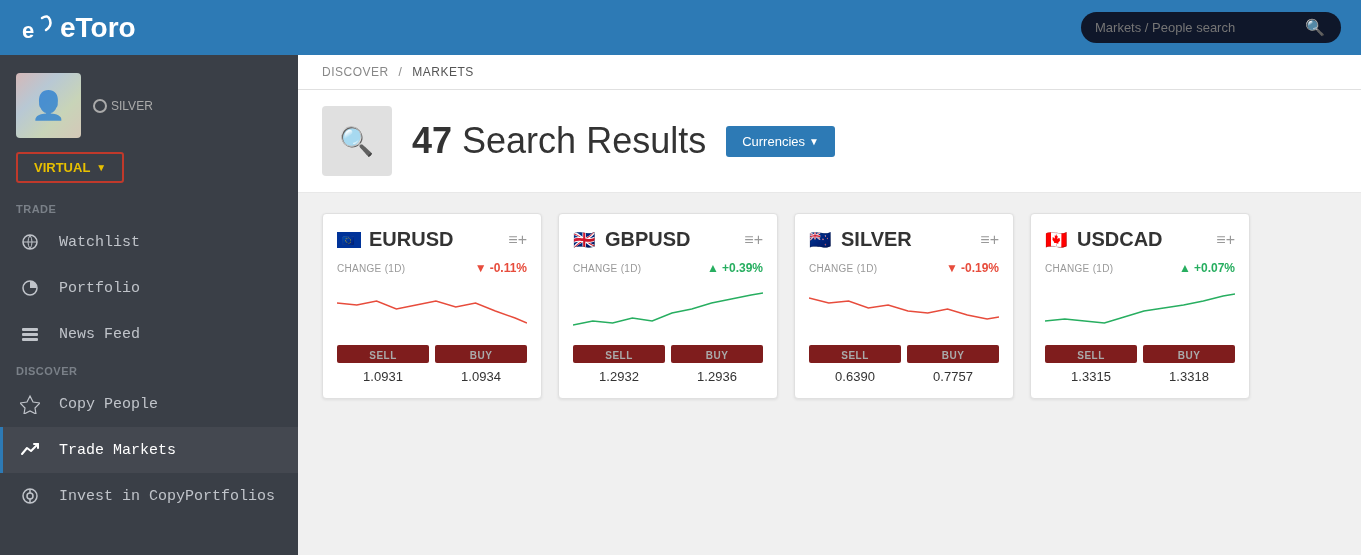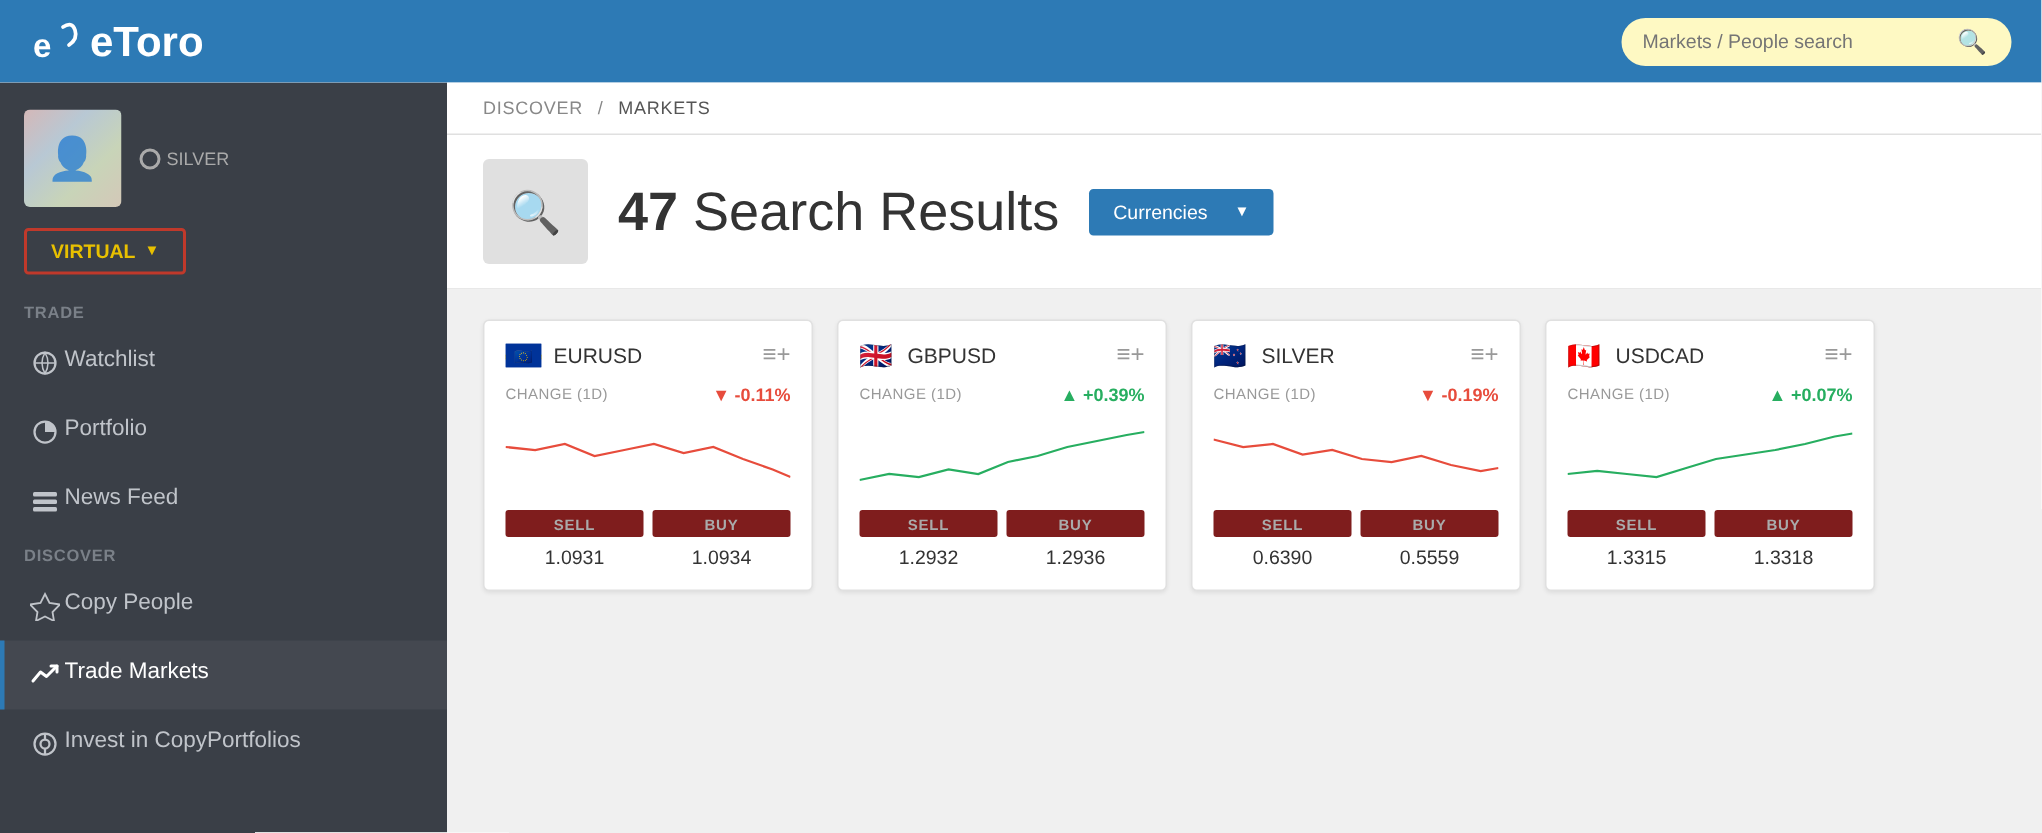--- a/index.html
+++ b/index.html
@@ -18,21 +18,21 @@
     .logo {
       color: white;
       font-size: 28px;
       font-weight: bold;
       display: flex;
       align-items: center;
     }
     .logo svg { margin-right: 4px; }
     .search-bar {
       display: flex;
-      background: #fef9c3;
+      background: #0f172a;
       border-radius: 20px;
       padding: 6px 14px;
       width: 260px;
     }
     .search-bar input {
       border: none;
       outline: none;
       font-size: 13px;
       color: #888;
       width: 210px;
@@ -118,27 +118,28 @@
 
     .sidebar-section-label {
       color: #7a8088;
       font-size: 11px;
       font-weight: bold;
       padding: 8px 16px 4px 16px;
       letter-spacing: 0.5px;
     }
     .sidebar-item {
       display: flex;
-      align-items: flex-start;
-      gap: 2px;
+      align-items: center;
+      gap: 18px;
       padding: 12px 16px;
       color: #c0c4ca;
       font-size: 15px;
       cursor: pointer;
       border-left: 3px solid transparent;
+      font-family: Liberation Mono, monospace;
     }
     .sidebar-item.active {
       color: white;
       border-left-color: #2d7ab5;
       background: rgba(255,255,255,0.05);
     }
     .sidebar-icon {
       width: 22px;
       height: 22px;
       display: flex;
@@ -199,21 +200,21 @@
     .filter-btn {
       background: #2d7ab5;
       color: white;
       border: none;
       border-radius: 3px;
       padding: 8px 16px;
       font-size: 13px;
       cursor: pointer;
       display: flex;
       align-items: center;
-      gap: 18px;
+      gap: 4px;
       justify-content: space-between;
     }
     .filter-btn .arrow { font-size: 10px; }
 
     
     .cards-area {
       flex: 1;
       padding: 20px 24px;
       display: flex;
       gap: 16px;
@@ -242,22 +243,22 @@
       gap: 8px;
     }
     .flag-icon {
       width: 24px;
       height: 16px;
       display: flex;
       align-items: center;
       font-size: 18px;
     }
     .card-name {
-      font-size: 14px;
-      font-weight: normal;
+      font-size: 20px;
+      font-weight: bold;
       color: #333;
     }
     .card-menu-icon {
       color: #999;
       font-size: 16px;
       cursor: pointer;
     }
     .card-change-row {
       display: flex;
       align-items: center;
@@ -532,21 +533,21 @@
           <svg viewBox="0 0 192 50" preserveAspectRatio="none">
             <polyline points="0,15 20,20 40,18 60,25 80,22 100,28 120,30 140,26 160,32 180,36 192,34" stroke="#e74c3c" stroke-width="1.5" fill="none"></polyline>
           </svg>
         </div>
         <div class="trade-row">
           <div class="trade-btn">SELL</div>
           <div class="trade-btn">BUY</div>
         </div>
         <div class="trade-price">
           <div class="price-val">0.6390</div>
-          <div class="price-val">0.5559</div>
+          <div class="price-val">0.7757</div>
         </div>
       </div>
 
       <div class="market-card">
         <div class="card-header">
           <div class="card-pair">
             <div class="flag-icon">🇨🇦</div>
             <span class="card-name">USDCAD</span>
           </div>
           <div class="card-menu-icon">≡+</div>

